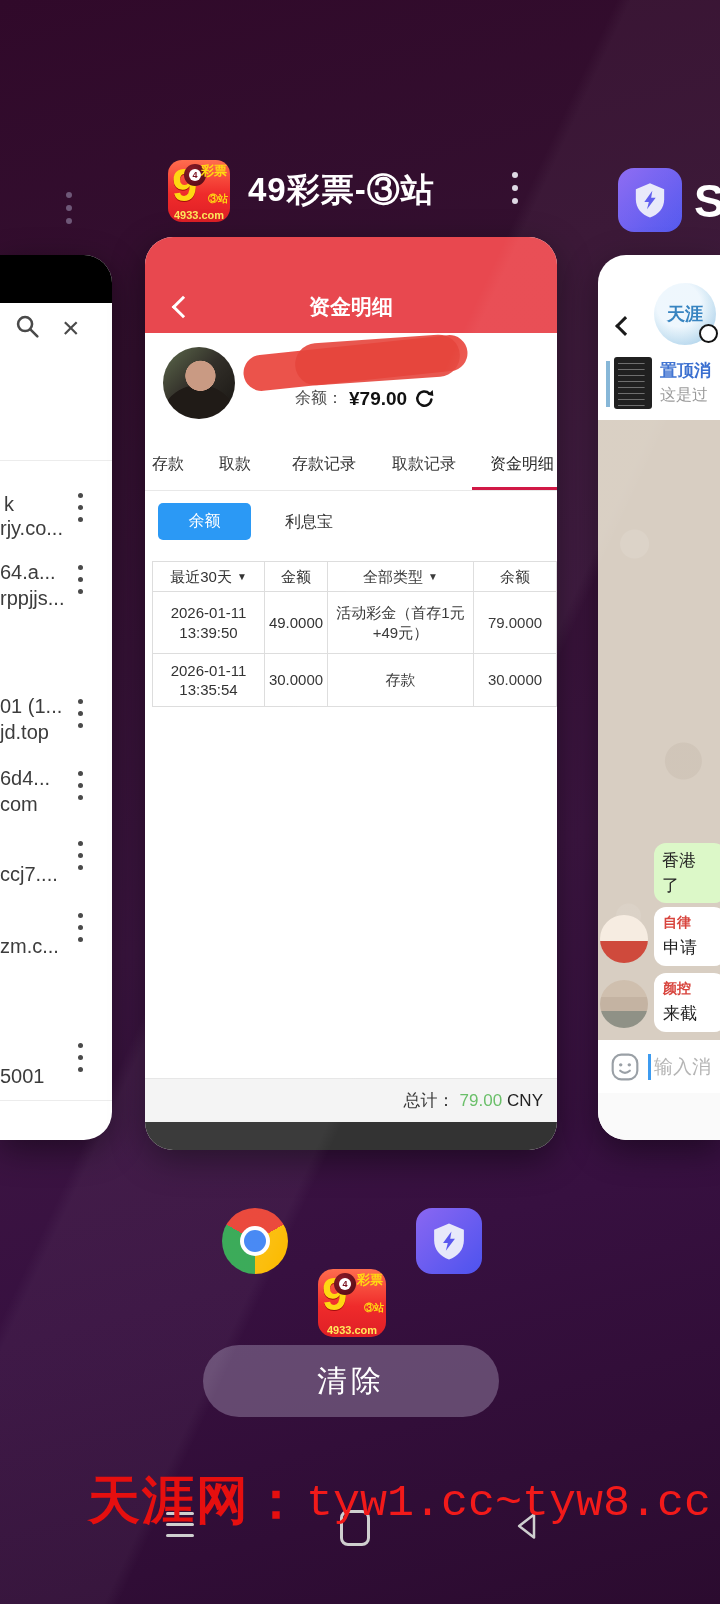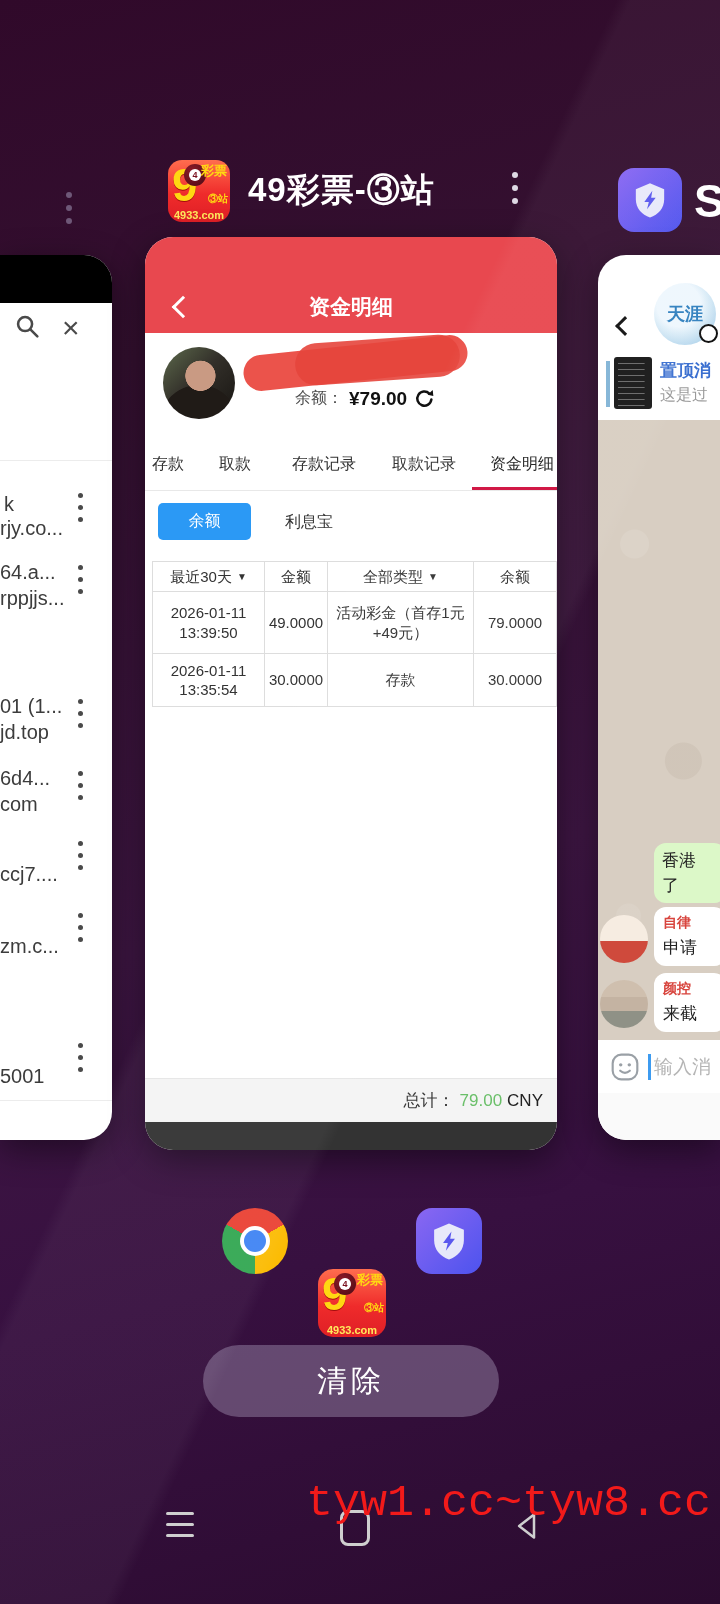--- a/index.html
+++ b/index.html
@@ -361,20 +361,21 @@
   </div>
   <div class="abs dock-shield shield-box">
     <svg width="42" height="42" viewBox="0 0 24 24">
       <path d="M12 2 L20.5 5.5 V11.5 C20.5 16.8 17 20.8 12 22.5 C7 20.8 3.5 16.8 3.5 11.5 V5.5 Z" fill="#eef0fa" opacity="0.95"></path>
       <path d="M13.4 6.5 L8.6 13.2 h2.7 l-1.1 4.3 L15.4 10.7 h-2.7 Z" fill="#5a58ee"></path>
     </svg>
   </div>
 
   <div class="abs clear-btn">清除</div>
 
+  <div class="abs wm wm-site">天涯网：</div>
   <div class="abs wm wm-urls">tyw1.cc~tyw8.cc</div>
 
   <div class="abs nav-menu">
       <i></i>
       <i></i>
       <i></i>
     </div>
   <div class="abs nav-home"></div>
   <svg class="abs nav-back" width="28" height="32" viewBox="0 0 24 28">
     <path d="M19 4 L6 14 L19 24 Z" fill="none" stroke="#cfcfcf" stroke-width="2.2" stroke-linejoin="round"></path>

